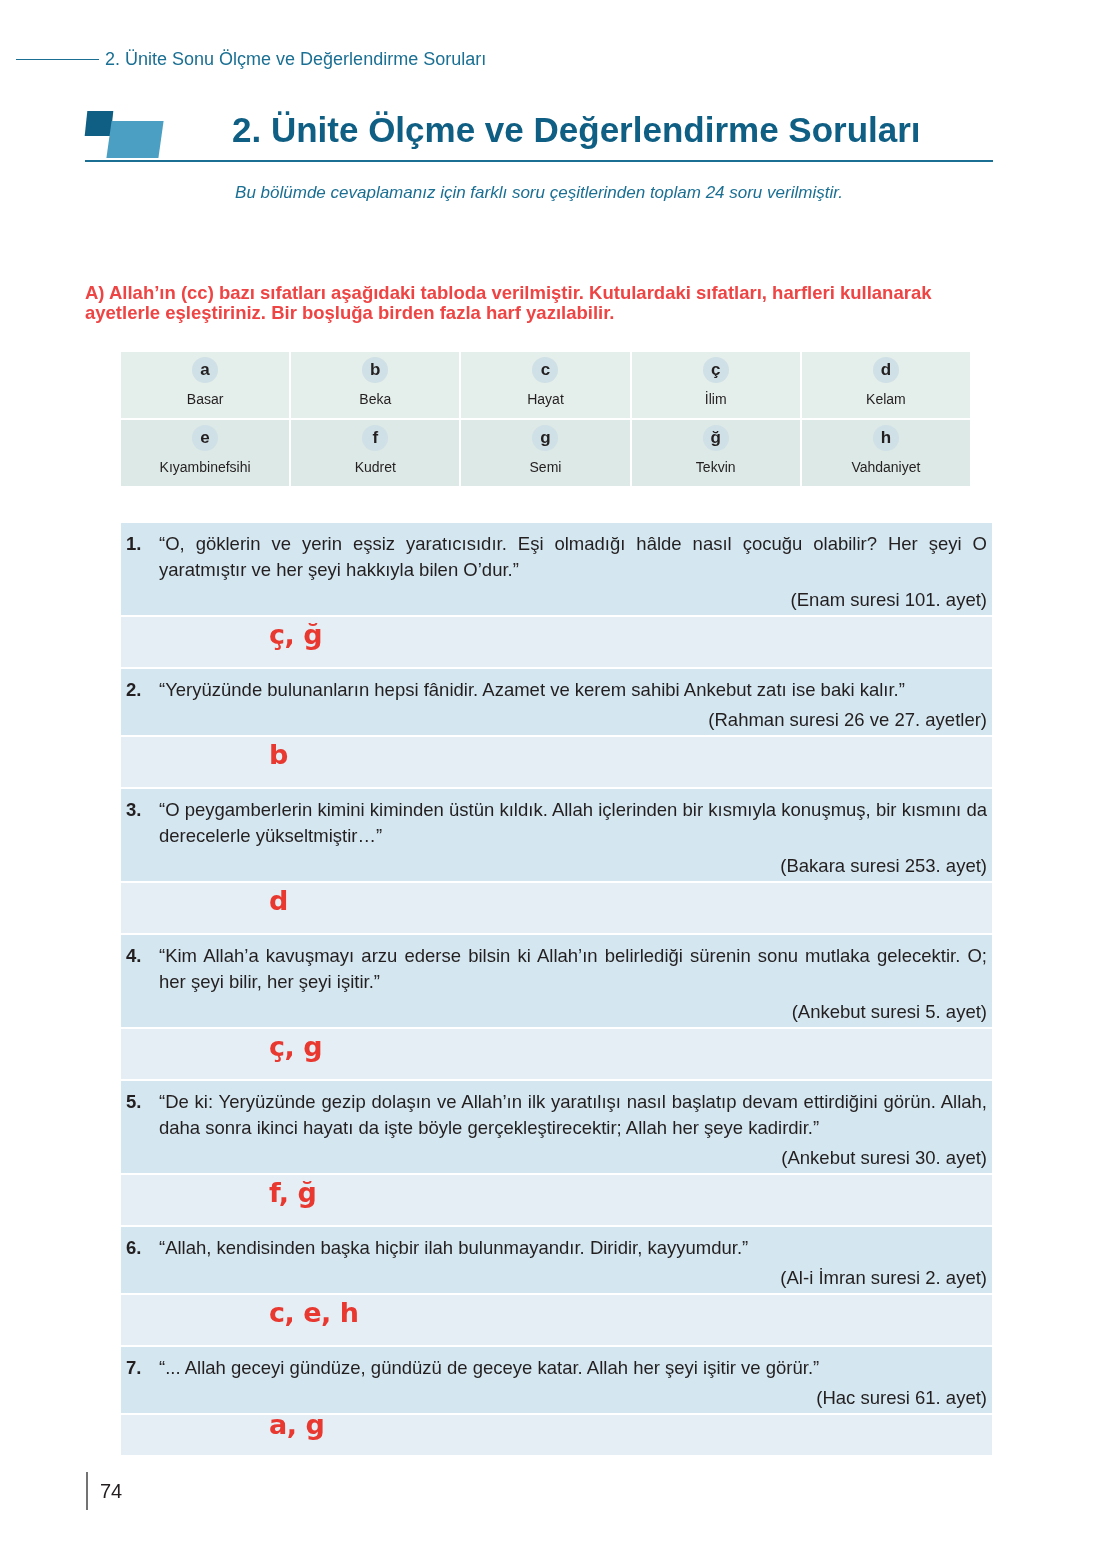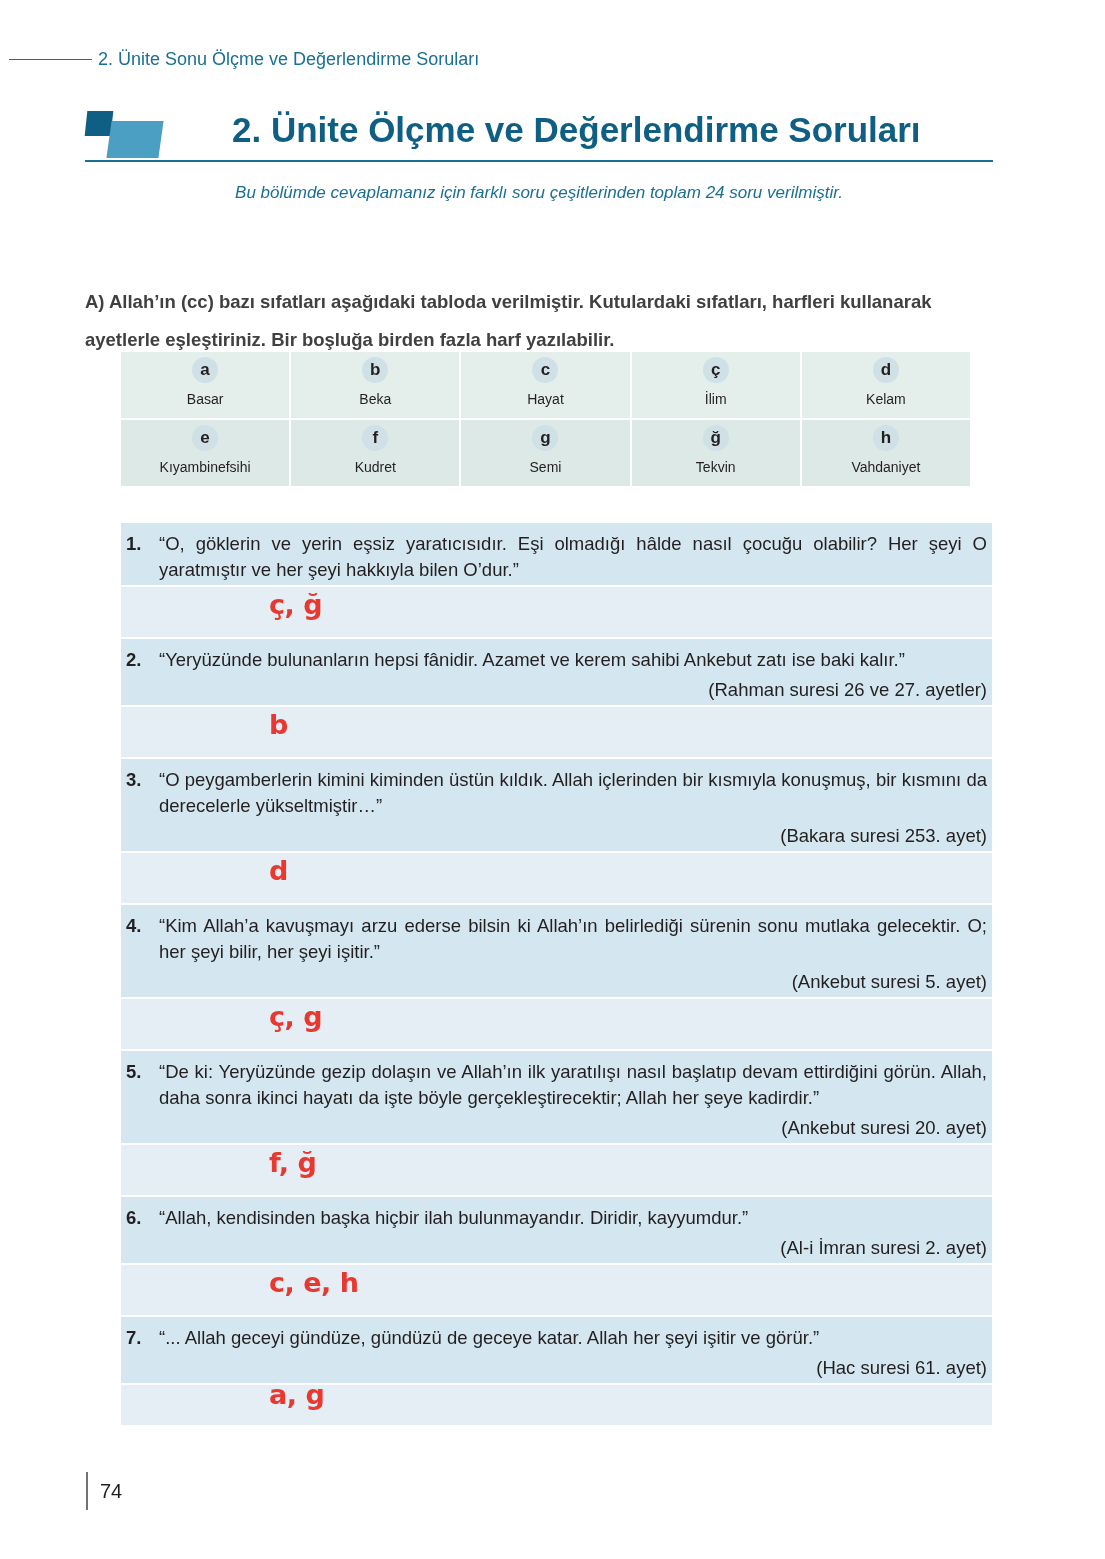--- a/index.html
+++ b/index.html
@@ -1,29 +1,29 @@
 <!DOCTYPE html>
 <html><head>
 <meta charset="utf-8">
 <style>
   html, body { margin: 0; padding: 0; background: #ffffff; }
   body { width: 1105px; height: 1559px; position: relative; overflow: hidden;
          font-family: "Liberation Sans", sans-serif; color: #231f20; }
-  .running-head { position: absolute; top: 48px; left: 9px; height: 22px; display: flex; align-items: center; }
+  .running-head { position: absolute; top: 48px; left: 16px; height: 22px; display: flex; align-items: center; }
   .running-head .rule { width: 83px; height: 1px; background: #1a6f93; margin-right: 6px; }
   .running-head .txt { font-size: 18px; color: #1a6f93; }
 
   .title-block { position: absolute; left: 85px; top: 108px; width: 908px; height: 52px; border-bottom: 2px solid #1a6f93; }
   .deco-sq { position: absolute; left: 1px; top: 3px; width: 26px; height: 25px; background: #0f5e83; transform: skewX(-6deg); }
   .deco-para { position: absolute; left: 24px; top: 13px; width: 52px; height: 37px; background: #4a9fc3; transform: skewX(-8deg); }
   .title { position: absolute; left: 147px; top: 2px; font-size: 35px; font-weight: bold; color: #0f5e83; white-space: nowrap; }
 
   .subtitle { position: absolute; top: 183px; left: 0; width: 1078px; text-align: center; font-size: 17px; font-style: italic; color: #1a6f93; }
 
-  .instruction { position: absolute; left: 85px; top: 283px; width: 910px; font-size: 18.5px; font-weight: bold; line-height: 38px; color: #404040; }
+  .instruction { position: absolute; left: 85px; top: 283px; width: 910px; font-size: 18.5px; font-weight: bold; line-height: 20px; color: #ef4444; }
 
   .sifat-table { position: absolute; left: 121px; top: 352px; width: 849px; display: grid;
                  grid-template-columns: repeat(5, 1fr); gap: 2px; background: #ffffff; }
   .cell { height: 66px; display: flex; flex-direction: column; align-items: center; justify-content: flex-start; }
   .row1 { background: #e4eeea; }
   .row2 { background: #dde9e6; }
   .badge { width: 26px; height: 26px; border-radius: 50%; background: #cfe0e6; margin-top: 5px;
            display: flex; align-items: center; justify-content: center; font-weight: bold; font-size: 17px; color: #231f20; }
   .cell .name { margin-top: 8px; font-size: 14px; color: #231f20; }
 
@@ -98,20 +98,21 @@
       <div class="name">Vahdaniyet</div>
     </div>
 </div>
 
 <div class="questions">
   <div class="q">
     <div class="q-line">
         <span class="q-num">1.</span>
         <span class="q-text">“O, göklerin ve yerin eşsiz yaratıcısıdır. Eşi olmadığı hâlde nasıl çocuğu olabilir? Her şeyi O yaratmıştır ve her şeyi hakkıyla bilen O’dur.”</span>
       </div>
+    <div class="q-ref">(Enam suresi 101. ayet)</div>
   </div>
   <div class="ans">
       <span>ç, ğ</span>
     </div>
 
   <div class="q">
     <div class="q-line">
         <span class="q-num">2.</span>
         <span class="q-text">“Yeryüzünde bulunanların hepsi fânidir. Azamet ve kerem sahibi Ankebut zatı ise baki kalır.”</span>
       </div>
@@ -141,21 +142,21 @@
   </div>
   <div class="ans">
       <span>ç, g</span>
     </div>
 
   <div class="q">
     <div class="q-line">
         <span class="q-num">5.</span>
         <span class="q-text">“De ki: Yeryüzünde gezip dolaşın ve Allah’ın ilk yaratılışı nasıl başlatıp devam ettirdiğini görün. Allah, daha sonra ikinci hayatı da işte böyle gerçekleştirecektir; Allah her şeye kadirdir.”</span>
       </div>
-    <div class="q-ref">(Ankebut suresi 20. ayet)</div>
+    <div class="q-ref">(Ankebut suresi 30. ayet)</div>
   </div>
   <div class="ans">
       <span>f, ğ</span>
     </div>
 
   <div class="q">
     <div class="q-line">
         <span class="q-num">6.</span>
         <span class="q-text">“Allah, kendisinden başka hiçbir ilah bulunmayandır. Diridir, kayyumdur.”</span>
       </div>

